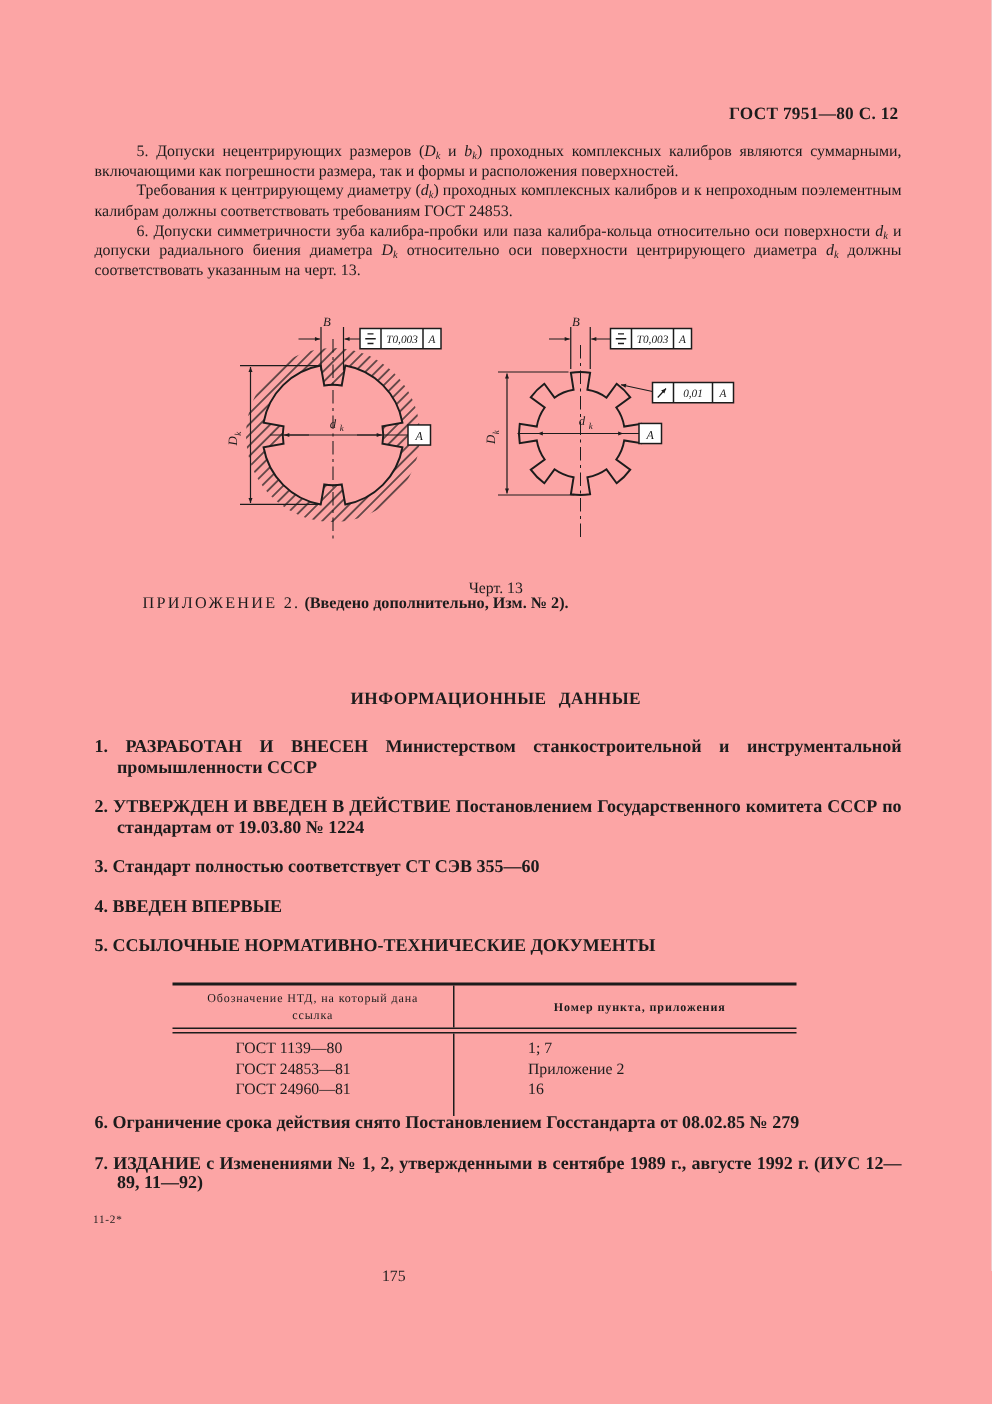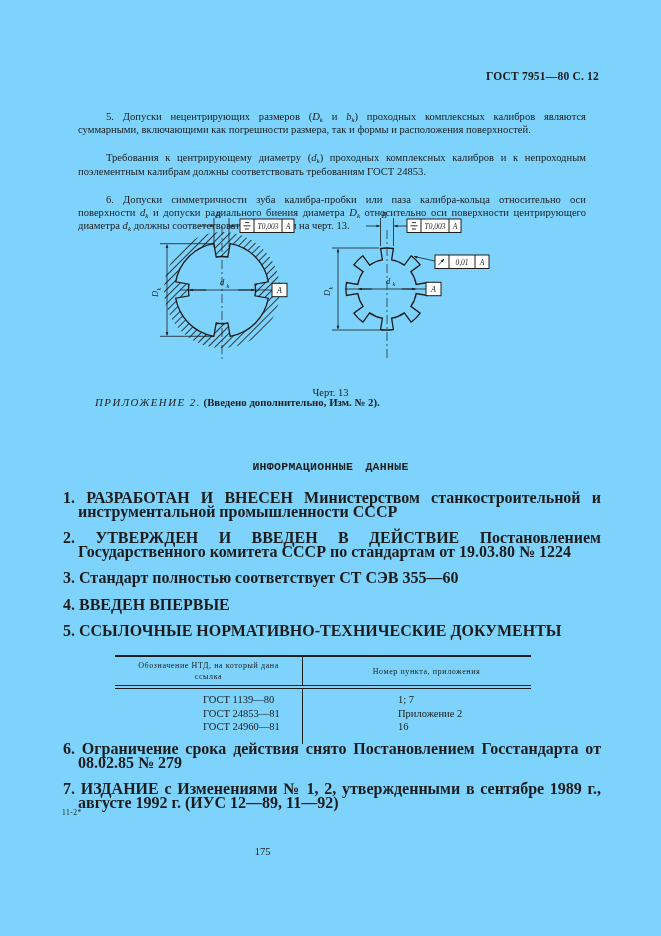--- a/index.html
+++ b/index.html
@@ -1,74 +1,74 @@
 <!DOCTYPE html>
 <html><head>
 <meta charset="utf-8">
 <style>
   html,body{margin:0;padding:0;background:#e8e8e8;}
   .page{
     position:relative; width:661px; height:936px; margin:0 auto;
-    background:#7dd3fc; color:#1c1c1c; overflow:hidden;
+    background:#fca5a5; color:#1c1c1c; overflow:hidden;
     font-family:"Liberation Serif","DejaVu Serif",serif;
   }
   .hdr{
     position:absolute; top:70px; right:62px;
     font-weight:bold; font-size:11.5px; letter-spacing:0.2px;
   }
   .body-text{
     position:absolute; left:63px; top:95px; width:538px;
     font-size:10.6px; line-height:13.2px; text-align:justify;
   }
-  .body-text p{margin:15px; text-indent:28px;}
+  .body-text p{margin:0; text-indent:28px;}
   .body-text i{font-family:"Liberation Serif",serif;}
   sub{font-size:7px; vertical-align:-2px; line-height:0;}
   .figure-wrap{position:absolute; left:140px; top:205px; width:420px; height:172px;}
   .fig-caption{
     position:absolute; left:0; top:387px; width:661px;
     text-align:center; font-size:10.5px;
   }
   .appendix{
     position:absolute; left:95px; top:396px; width:520px; font-size:10.8px;
   }
-  .appendix .apx-title{font-style:italic; letter-spacing:1.5px;}
+  .appendix .apx-title{letter-spacing:1.5px;}
   .appendix .apx-rest{font-weight:bold;}
   .info-title{
     position:absolute; left:0; top:460px; width:661px; text-align:center;
-    font-weight:bold; font-size:11.5px; word-spacing:5px; letter-spacing:0.3px;font-family:Liberation Mono, monospace;
+    font-weight:bold; font-size:11.5px; word-spacing:5px; letter-spacing:0.3px;
   }
   .items, .items2{
     position:absolute; left:63px; width:538px;
-    font-weight:bold; font-size:16px; line-height:13.5px; text-align:justify;
+    font-weight:bold; font-size:12px; line-height:13.5px; text-align:justify;
   }
   .items{top:491px;}
   .items2{top:742px;}
   .item{padding-left:15px; text-indent:-15px; margin-bottom:13px;}
   .gtable{
     position:absolute; left:115px; top:655px; width:416px;
     border-top:2.4px solid #1c1c1c; font-size:10.5px;
   }
   .gt-head{display:flex; align-items:stretch;gap:19px;}
   .gt-h1{
     width:188px; box-sizing:border-box; border-right:1.2px solid #1c1c1c;
     padding:4px 16px 3px 16px; text-align:center;
     font-size:8px; line-height:10.5px; letter-spacing:0.6px;
   }
   .gt-h2{
     flex:1; display:flex; align-items:center; justify-content:center;
-    font-size:8px; letter-spacing:0.6px; padding:3px 6px;
+    font-size:8px; letter-spacing:0.6px; padding:3px 6px;font-weight:bold;
   }
   .gt-dbl{height:2.2px; border-top:1.1px solid #1c1c1c; border-bottom:1.1px solid #1c1c1c;}
   .gt-body{display:flex;}
   .gt-c1{
     width:188px; box-sizing:border-box; border-right:1.2px solid #1c1c1c;
     padding:4px 0 10px 42px; line-height:13.5px;
   }
   .gt-c2{flex:1; padding:4px 0 10px 49px; line-height:13.5px;}
-  .gt-c1 div, .gt-c2 div{white-space:nowrap;margin-left:46px;}
+  .gt-c1 div, .gt-c2 div{white-space:nowrap;}
   .footer-sig{position:absolute; left:62px; top:808px; font-size:7.5px; letter-spacing:0.5px;}
   .page-num{position:absolute; left:0; top:846px; width:525px; text-align:center; font-size:10.5px;}
   
   .fig-stroke{stroke:#1c1c1c; fill:none;}
   .fig-profile{stroke:#1c1c1c; stroke-width:1.3; fill:none;}
   .fig-thin{stroke:#1c1c1c; stroke-width:0.8; fill:none;}
   .fig-center{stroke:#1c1c1c; stroke-width:0.7; fill:none; stroke-dasharray:9 3 2 3;}
   .fig-frame{stroke:#1c1c1c; stroke-width:1; fill:#ffffff;}
   text.flab{font-family:"Liberation Serif","DejaVu Serif",serif; font-style:italic; font-size:8.5px; fill:#1c1c1c;}
   text.flab-sub{font-family:"Liberation Serif","DejaVu Serif",serif; font-style:italic; font-size:6px; fill:#1c1c1c;}

